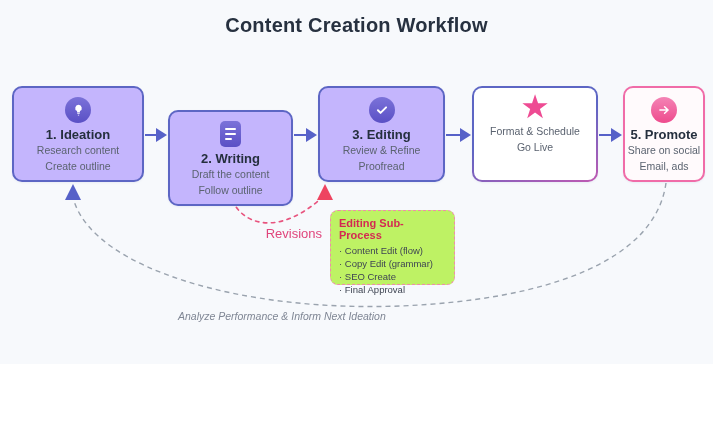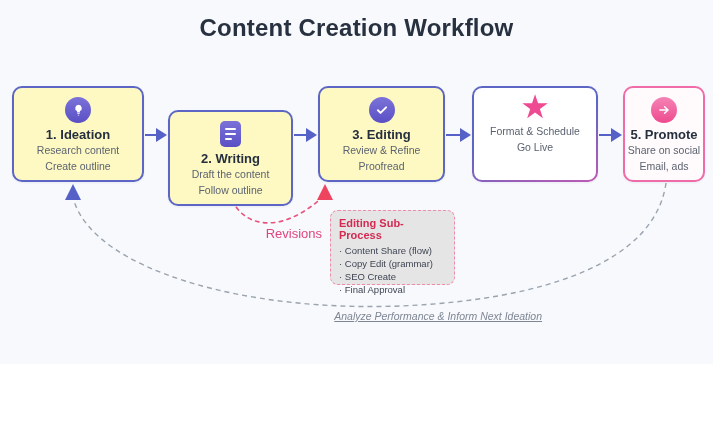--- a/index.html
+++ b/index.html
@@ -2,27 +2,27 @@
 <html><head>
 <meta charset="utf-8">
 <style>
   * { margin:0; padding:0; box-sizing:border-box; }
   html,body { background:#ffffff; }
   body { font-family:"Liberation Sans", sans-serif; }
   .stage { position:relative; width:713px; height:425px; background:#ffffff; overflow:hidden; }
   .canvas { position:absolute; left:0; top:0; width:713px; height:364px; background:#f7f9fc; }
 
   .page-title { position:absolute; left:0; top:14px; width:713px; text-align:center;
-    font-size:24px; font-weight:bold; color:#273140; letter-spacing:.2px; }
+    font-size:20px; font-weight:bold; color:#273140; letter-spacing:.2px; }
 
   
   .flow-svg { position:absolute; left:0; top:0; width:713px; height:425px; z-index:1; pointer-events:none; }
 
   
-  .step { position:absolute; top:86px; height:96px; background:#fef9c3; border:2px solid #5d66c4;
+  .step { position:absolute; top:86px; height:96px; background:#c4b5fd; border:2px solid #5d66c4;
     border-radius:10px; z-index:2; display:flex; flex-direction:column; align-items:center;
     padding-top:9px; box-shadow:0 1px 2px rgba(80,90,160,0.08); }
   .step-title { font-size:13px; font-weight:bold; color:#252f3e; margin-top:4px; }
   .step-sub { font-size:10.5px; color:#5b6370; line-height:15px; margin-top:1px; text-align:center; }
   .step-sub:first-of-type { margin-top:3px; }
 
   .step1 { left:12px;  width:132px; }
   .step2 { left:168px; width:125px;margin-top:24px; }
   .step3 { left:318px; width:127px; }
   .step4 { left:472px; width:126px; padding-top:3px;
@@ -43,30 +43,30 @@
   .connector .line { position:absolute; left:0; top:6px; height:2px; background:#5661c8; }
   .connector .head { position:absolute; top:0; width:0; height:0;
     border-top:7px solid transparent; border-bottom:7px solid transparent; border-left:11px solid #5661c8; }
   .conn1 { left:145px; width:22px; } .conn1 .line { width:12px; } .conn1 .head { left:11px; }
   .conn2 { left:294px; width:23px; } .conn2 .line { width:13px; } .conn2 .head { left:12px; }
   .conn3 { left:446px; width:25px; } .conn3 .line { width:15px; } .conn3 .head { left:14px; }
   .conn4 { left:599px; width:23px; } .conn4 .line { width:13px; } .conn4 .head { left:12px; }
 
   
   .subprocess { position:absolute; left:330px; top:210px; width:125px; height:75px; z-index:2;
-    background:#e5e5e5; border:1.5px dashed #f08bab; border-radius:8px; padding:6px 8px 4px 8px; }
+    background:#bef264; border:1.5px dashed #f08bab; border-radius:8px; padding:6px 8px 4px 8px; }
   .subprocess-title { font-size:11px; font-weight:bold; color:#d42a52; margin-bottom:3px; }
   .subprocess-item { font-size:9.5px; color:#3f4553; line-height:13px; }
   .subprocess-item::before { content:"· "; color:#3f4553; }
 
   
   .revisions-label { position:absolute; left:232px; top:226px; width:90px; text-align:right;
     font-size:13px; color:#e0457c; z-index:2; }
-  .feedback-label { position:absolute; left:178px; top:310px; width:364px; text-align:right;
-    font-size:10.5px; font-style:italic; color:#7f8694; z-index:2;text-decoration:underline; }
+  .feedback-label { position:absolute; left:178px; top:310px; width:364px; text-align:left;
+    font-size:10.5px; font-style:italic; color:#7f8694; z-index:2; }
 </style>
 </head>
 <body>
 
 <div class="stage">
   <div class="canvas"></div>
 
   <div class="page-title">Content Creation Workflow</div>
 
   <svg class="flow-svg" viewBox="0 0 713 425">
@@ -140,21 +140,21 @@
       <span class="line"></span>
       <span class="head"></span>
     </div>
   <div class="connector conn4">
       <span class="line"></span>
       <span class="head"></span>
     </div>
 
   <div class="subprocess">
     <div class="subprocess-title">Editing Sub-Process</div>
-    <div class="subprocess-item">Content Share (flow)</div>
+    <div class="subprocess-item">Content Edit (flow)</div>
     <div class="subprocess-item">Copy Edit (grammar)</div>
     <div class="subprocess-item">SEO Create</div>
     <div class="subprocess-item">Final Approval</div>
   </div>
 
   <div class="revisions-label">Revisions</div>
   <div class="feedback-label">Analyze Performance &amp; Inform Next Ideation</div>
 </div>
 
 </body></html>

